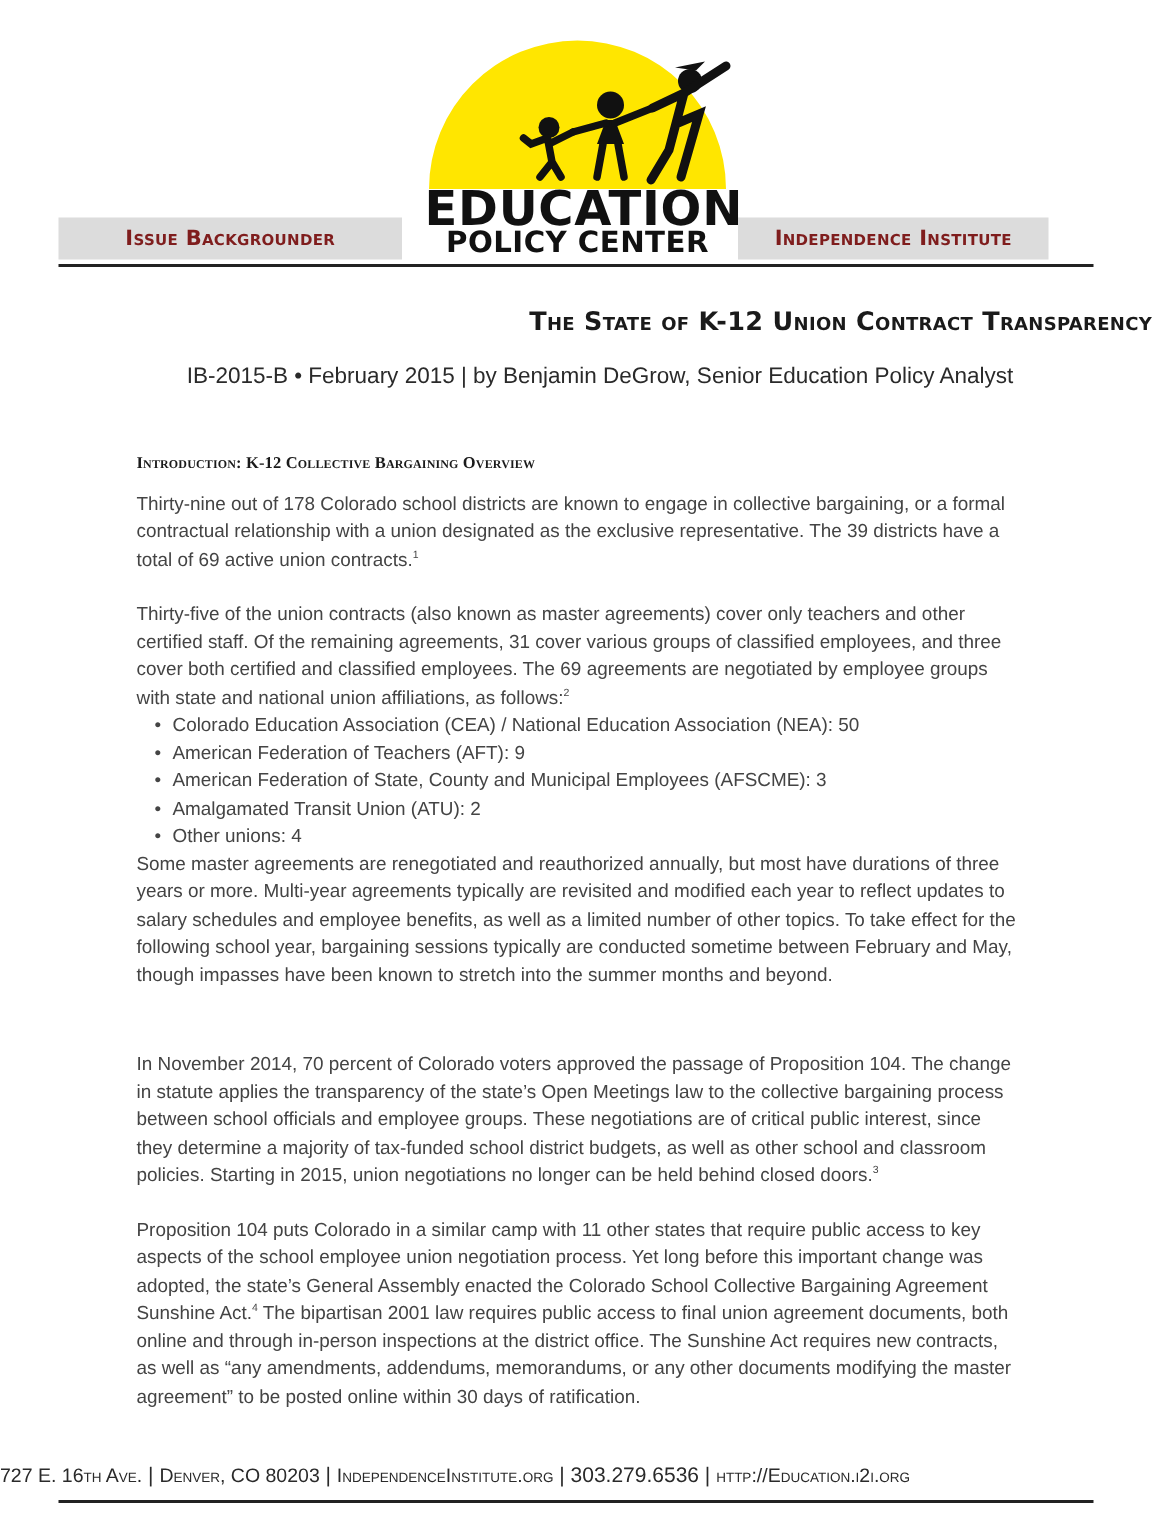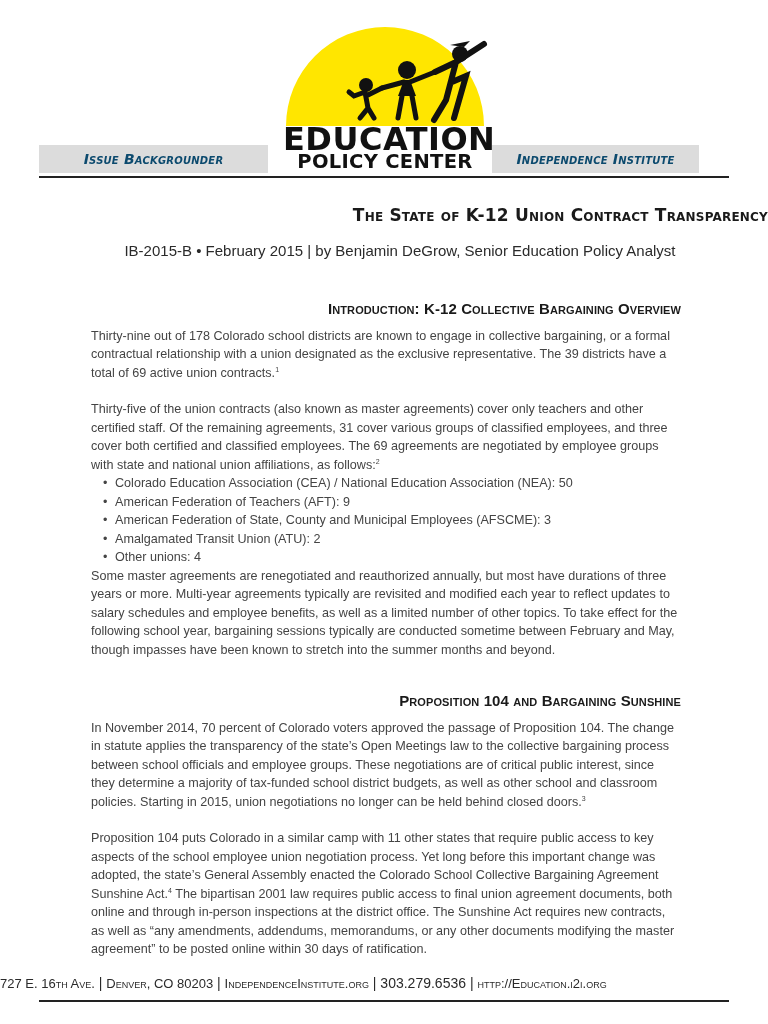--- a/index.html
+++ b/index.html
@@ -1,38 +1,38 @@
 <!DOCTYPE html>
 <html><head>
 <meta charset="utf-8">
 <style>
   html, body { margin:0; padding:0; background:#ffffff; }
   body { width:768px; height:1024px; position:relative; overflow:hidden;
          font-family:"Liberation Sans", sans-serif; color:#3a3a3a; }
   .logo { position:absolute; left:270px; top:0; width:230px; height:180px; }
   .bar { position:absolute; top:145px; height:28px; background:#dcdcdc;
-         font-family:"DejaVu Sans", sans-serif; font-weight:bold; color:#0c4a6e;
+         font-family:"DejaVu Sans", sans-serif; font-weight:bold; color:#7f1d1d;
          font-size:14px; letter-spacing:0.2px; line-height:28px; text-align:center;
-         font-variant:small-caps;font-style:italic; }
+         font-variant:small-caps; }
   .bar-left { left:39px; width:229px; }
   .bar-right { left:492px; width:207px; }
   .logo-text { position:absolute; left:283px; width:204px; text-align:center; color:#111;
                font-family:"DejaVu Sans", sans-serif; }
   .logo-t1 { top:122px; font-size:32px; font-weight:bold; letter-spacing:0.5px; line-height:34px; }
   .logo-t2 { top:152px; font-size:19.5px; letter-spacing:0.3px; line-height:20px;font-weight:bold; }
   .rule-top { position:absolute; left:39px; width:690px; top:176px; height:2px; background:#222; }
   .title { position:absolute; top:205px; left:0; width:768px; text-align:right;
            font-family:"DejaVu Sans", sans-serif; font-weight:bold; color:#1a1a1a;
            font-size:17px; font-variant:small-caps; letter-spacing:0.2px; }
   .subtitle { position:absolute; top:242px; left:0; width:768px; text-align:center;
               font-size:15px; color:#2a2a2a;padding-left:16px; }
   .content { position:absolute; left:91px; width:590px; font-size:12.6px; line-height:18.5px;
              color:#444; }
-  .h2 { font-family:Liberation Sans, sans-serif; font-weight:bold; color:#1a1a1a;
-        font-size:15px; font-variant:small-caps; letter-spacing:0.1px;text-align:right; }
+  .h2 { font-family:Liberation Serif, serif; font-weight:bold; color:#1a1a1a;
+        font-size:11px; font-variant:small-caps; letter-spacing:0.1px; }
   p { margin:0; }
   ul { margin:0; padding:0 0 0 24px; list-style:none; }
   ul li { position:relative; }
   ul li::before { content:"•"; position:absolute; left:-12px; }
   sup { font-size:7px; vertical-align:5px; line-height:0; }
   .footer { position:absolute; top:975px; left:0; width:768px; 
             font-size:14px; color:#2a2a2a; }
   .footer .sc { font-variant:small-caps; font-size:13px; }
   .rule-bot { position:absolute; left:39px; width:690px; top:1000px; height:2px; background:#222; }
 </style>
@@ -74,21 +74,20 @@
     <li>Colorado Education Association (CEA) / National Education Association (NEA): 50</li>
     <li>American Federation of Teachers (AFT): 9</li>
     <li>American Federation of State, County and Municipal Employees (AFSCME): 3</li>
     <li>Amalgamated Transit Union (ATU): 2</li>
     <li>Other unions: 4</li>
   </ul>
   <p>Some master agreements are renegotiated and reauthorized annually, but most have durations of three years or more. Multi-year agreements typically are revisited and modified each year to reflect updates to salary schedules and employee benefits, as well as a limited number of other topics. To take effect for the following school year, bargaining sessions typically are conducted sometime between February and May, though impasses have been known to stretch into the summer months and beyond.</p>
 </div>
 
 <div class="content" style="top:692px;">
-  <div class="h2">Proposition 104 and Bargaining Sunshine</div>
   <p style="margin-top:8px;"><span>In November 2014, 70 percent of Colorado voters approved the passage of Proposition 104. The change in statute applies the transparency of the state’s Open Meetings law to the collective bargaining process between school officials and employee groups. These negotiations are of critical public interest, since they determine a majority of tax-funded school district budgets, as well as other school and classroom policies. Starting in 2015, union negotiations no longer can be held behind closed doors.</span><sup>3</sup></p>
   <p style="margin-top:18px;"><span>Proposition 104 puts Colorado in a similar camp with 11 other states that require public access to key aspects of the school employee union negotiation process. Yet long before this important change was adopted, the state’s General Assembly enacted the Colorado School Collective Bargaining Agreement Sunshine Act.</span><sup>4</sup><span> The bipartisan 2001 law requires public access to final union agreement documents, both online and through in-person inspections at the district office. The Sunshine Act requires new contracts, as well as “any amendments, addendums, memorandums, or any other documents modifying the master agreement” to be posted online within 30 days of ratification.</span></p>
 </div>
 
 <div class="footer">
   <span class="sc">727 E. 16th Ave.</span>
   <span>|</span>
   <span class="sc">Denver, CO 80203</span>
   <span>|</span>
   <span class="sc">IndependenceInstitute.org</span>

